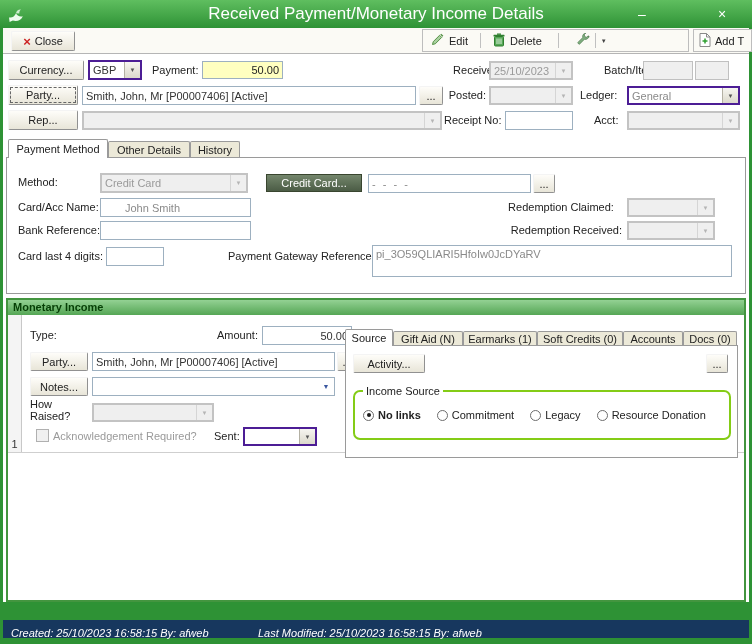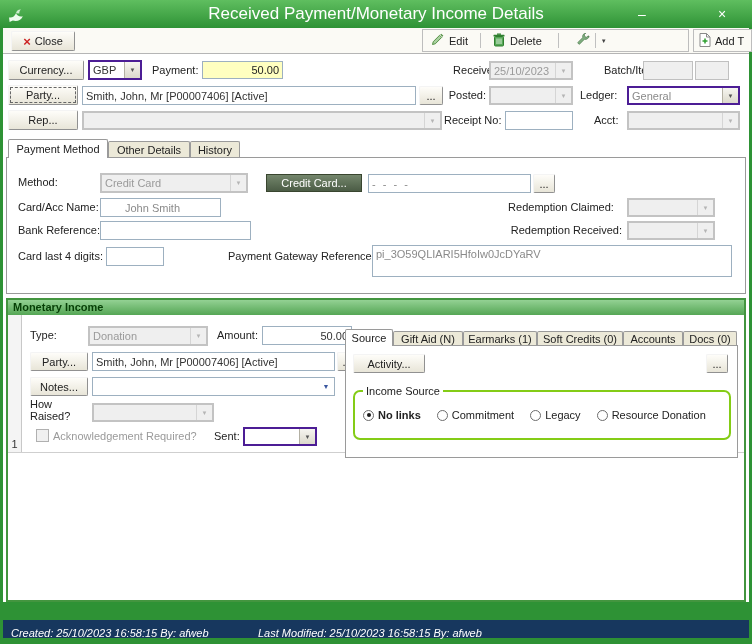--- a/index.html
+++ b/index.html
@@ -210,21 +210,21 @@
   <div class="label" style="left:18px;top:176px;z-index:2;">Method:</div>
   <div class="combo disabled abs" style="left:100px;top:173px;width:148px;height:20px;z-index:2;">
     <span class="ctext dim">Credit Card</span>
     <span class="carrow"></span>
   </div>
   <div class="btn-dark abs" style="left:266px;top:174px;width:96px;height:18px;z-index:2;">Credit Card...</div>
   <div class="input dim abs" style="left:368px;top:174px;width:163px;height:19px;z-index:2;letter-spacing:2px;">-   -   -   -</div>
   <div class="btn3d abs" style="left:533px;top:174px;width:22px;height:19px;z-index:2;">...</div>
 
   <div class="label" style="left:18px;top:201px;z-index:2;">Card/Acc Name:</div>
-  <div class="input dim abs" style="left:100px;top:198px;width:121px;height:19px;z-index:2;padding-left:24px;">John Smith</div>
+  <div class="input dim abs" style="left:100px;top:198px;width:151px;height:19px;z-index:2;padding-left:24px;">John Smith</div>
   <div class="label" style="left:500px;top:201px;width:122px;text-align:center;z-index:2;">Redemption Claimed:</div>
   <div class="combo disabled abs" style="left:627px;top:198px;width:88px;height:19px;z-index:2;">
     <span class="ctext dim"></span>
     <span class="carrow"></span>
   </div>
 
   <div class="label" style="left:18px;top:224px;z-index:2;">Bank Reference:</div>
   <div class="input abs" style="left:100px;top:221px;width:151px;height:19px;z-index:2;"></div>
   <div class="label" style="left:496px;top:224px;width:126px;text-align:right;z-index:2;">Redemption Received:</div>
   <div class="combo disabled abs" style="left:627px;top:221px;width:88px;height:19px;z-index:2;">
@@ -236,24 +236,20 @@
   <div class="input abs" style="left:106px;top:247px;width:58px;height:19px;z-index:2;"></div>
   <div class="label" style="left:228px;top:250px;z-index:2;">Payment Gateway Reference:</div>
   <div class="input dim abs" style="left:372px;top:245px;width:360px;height:32px;align-items:flex-start;padding-top:2px;z-index:2;">pi_3O59QLIARI5HfoIw0JcDYaRV</div>
 
   <div class="mi-section"></div>
   <div class="mi-header">Monetary Income</div>
   <div class="row-strip">1</div>
   <div class="row-sep"></div>
 
   <div class="label" style="left:30px;top:329px;">Type:</div>
-  <div class="combo disabled abs" style="left:88px;top:326px;width:120px;height:20px;">
-    <span class="ctext dim">Donation</span>
-    <span class="carrow"></span>
-  </div>
   <div class="label" style="left:217px;top:329px;">Amount:</div>
   <div class="input right abs" style="left:262px;top:326px;width:90px;height:19px;">50.00</div>
 
   <div class="btn3d abs" style="left:30px;top:352px;width:58px;height:19px;">Party...</div>
   <div class="input abs" style="left:92px;top:352px;width:243px;height:19px;">Smith, John, Mr  [P00007406]  [Active]</div>
   <div class="btn3d abs" style="left:337px;top:352px;width:20px;height:19px;">...</div>
 
   <div class="btn3d abs" style="left:30px;top:377px;width:58px;height:19px;">Notes...</div>
   <div class="input abs" style="left:92px;top:377px;width:243px;height:19px;padding:0;">
     <span style="flex:1;"></span>

